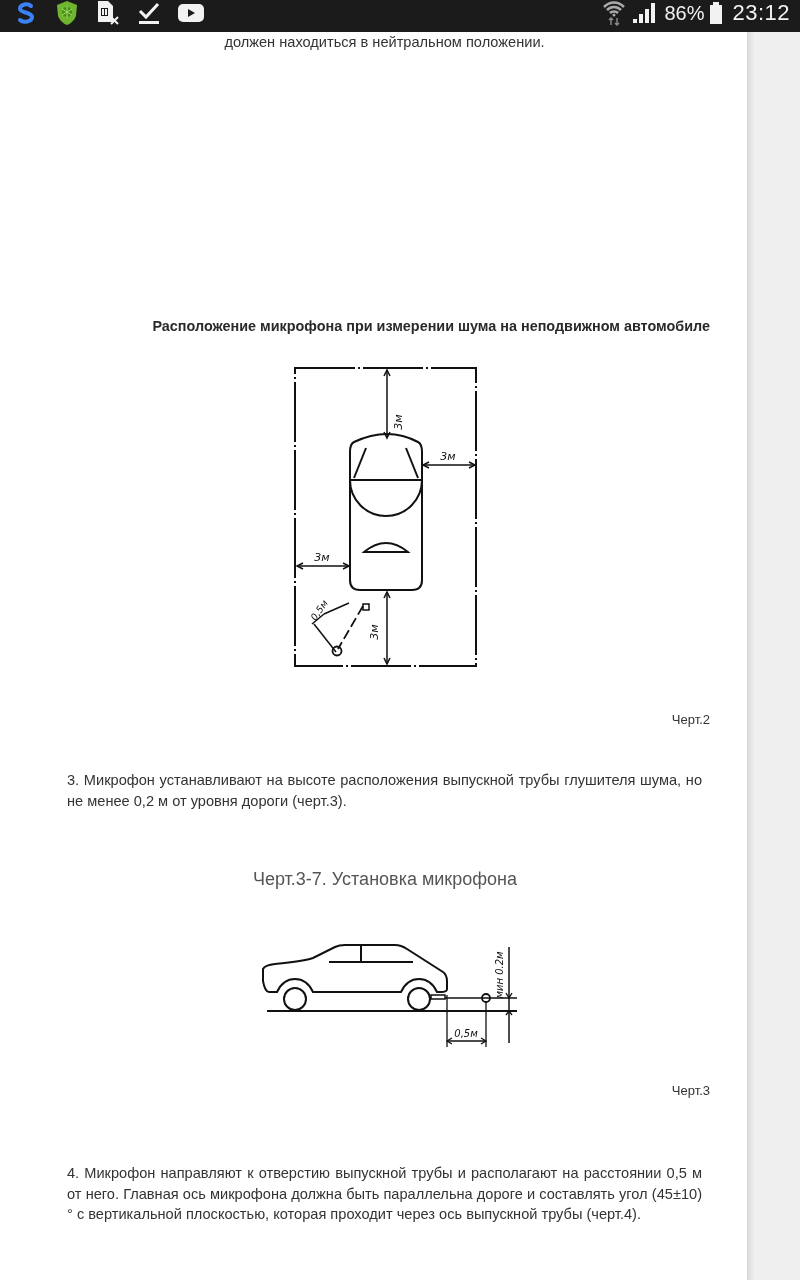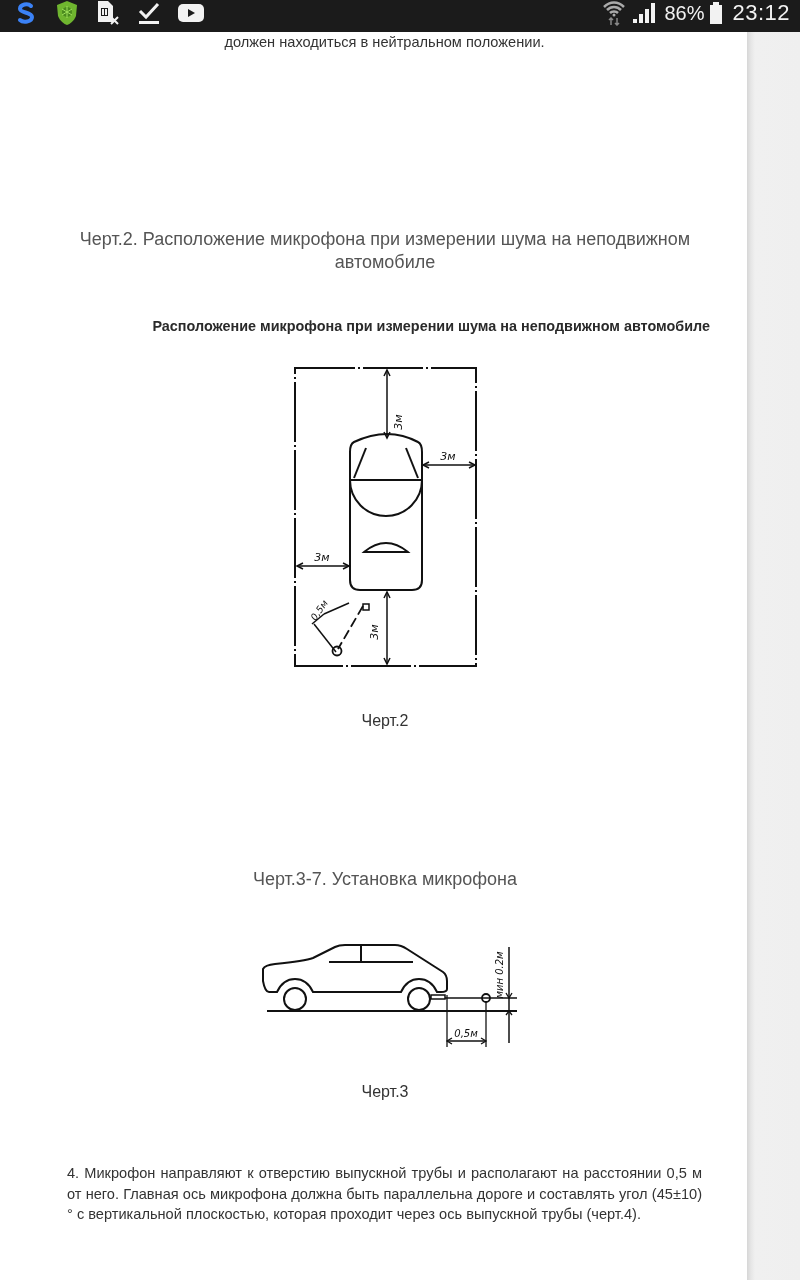--- a/index.html
+++ b/index.html
@@ -33,22 +33,22 @@
   .para.first { top: 0px; text-align: center; }
   .fig-heading {
     position: absolute; left: 60px; width: 650px; text-align: center;
     font-size: 18px; line-height: 23px; color: #555;
   }
   .fig-subheading {
     position: absolute; left: 60px; width: 650px; text-align: right;
     font-size: 14.4px; font-weight: bold; color: #2a2a2a;
   }
   .caption {
-    position: absolute; left: 60px; width: 650px; text-align: center;
-    font-size: 16px; color: #333;
+    position: absolute; left: 60px; width: 650px; text-align: right;
+    font-size: 13px; color: #333;
   }
   .figure { position: absolute; }
   svg text { font-family: "DejaVu Sans", sans-serif; font-style: italic; }
 </style>
 </head>
 <body>
 
 <div class="status-bar">
   <div class="sb-left">
     <span>
@@ -111,21 +111,20 @@
         </svg>
     </span>
     <span class="clock">23:12</span>
   </div>
 </div>
 
 <div class="page">
   <div class="para first" style="top:0px;">должен находиться в нейтральном положении.</div>
 
 
-  <div class="fig-heading" style="top:196px;">Черт.2. Расположение микрофона при измерении шума на неподвижном автомобиле</div>
 
   <div class="fig-subheading" style="top:286px;">Расположение микрофона при измерении шума на неподвижном автомобиле</div>
 
   <svg class="figure" style="left:290px; top:330px;" width="195" height="310" viewBox="0 0 195 310">
     <g stroke="#111" stroke-width="2" fill="none">
 
       <rect x="5" y="6" width="181" height="298" stroke-dasharray="60 3 2 3"></rect>
 
       <path d="M60 90 Q60 82 64 80 Q98 64 128 80 Q132 82 132 90 V218 Q132 228 122 228 H70 Q60 228 60 218 Z"></path>
 
@@ -159,20 +158,21 @@
     </g>
     <text x="0" y="0" font-size="11" fill="#111" transform="translate(112,60) rotate(-90)" text-anchor="middle">3м</text>
     <text x="158" y="98" font-size="11" fill="#111" text-anchor="middle">3м</text>
     <text x="32" y="199" font-size="11" fill="#111" text-anchor="middle">3м</text>
     <text x="0" y="0" font-size="11" fill="#111" transform="translate(88,270) rotate(-90)" text-anchor="middle">3м</text>
     <text x="0" y="0" font-size="9.5" fill="#111" transform="translate(32,250) rotate(-55)" text-anchor="middle">0,5м</text>
   </svg>
 
   <div class="caption" style="top:680px;">Черт.2</div>
 
+  <div class="para" style="top:738px;">3. Микрофон устанавливают на высоте расположения выпускной трубы глушителя шума, но не менее 0,2 м от уровня дороги (черт.3).</div>
 
   <div class="fig-heading" style="top:836px;">Черт.3-7. Установка микрофона</div>
 
   <svg class="figure" style="left:255px; top:905px;" width="270" height="110" viewBox="0 0 270 110">
     <g stroke="#111" stroke-width="2" fill="none">
 
       <line x1="12" y1="74" x2="262" y2="74"></line>
 
       <path d="M8 32 Q10 28 20 27 Q50 24 58 21 L80 10 Q84 8 90 8 H140 Q146 8 152 12 L188 35 Q192 38 192 44 V52 Q192 55 186 55 L182 55 Q176 42 164 42 Q152 42 146 55 L58 55 Q52 42 40 42 Q28 42 22 55 L14 55 Q10 55 8 44 Z"></path>
 

